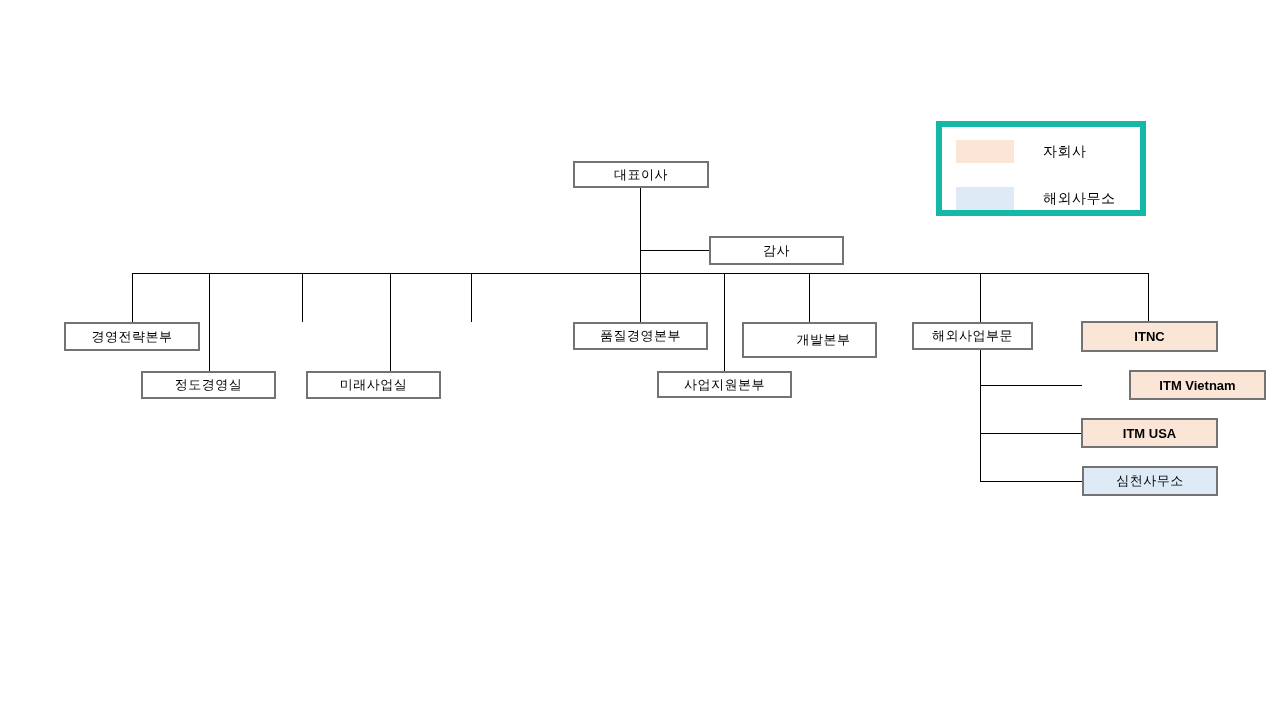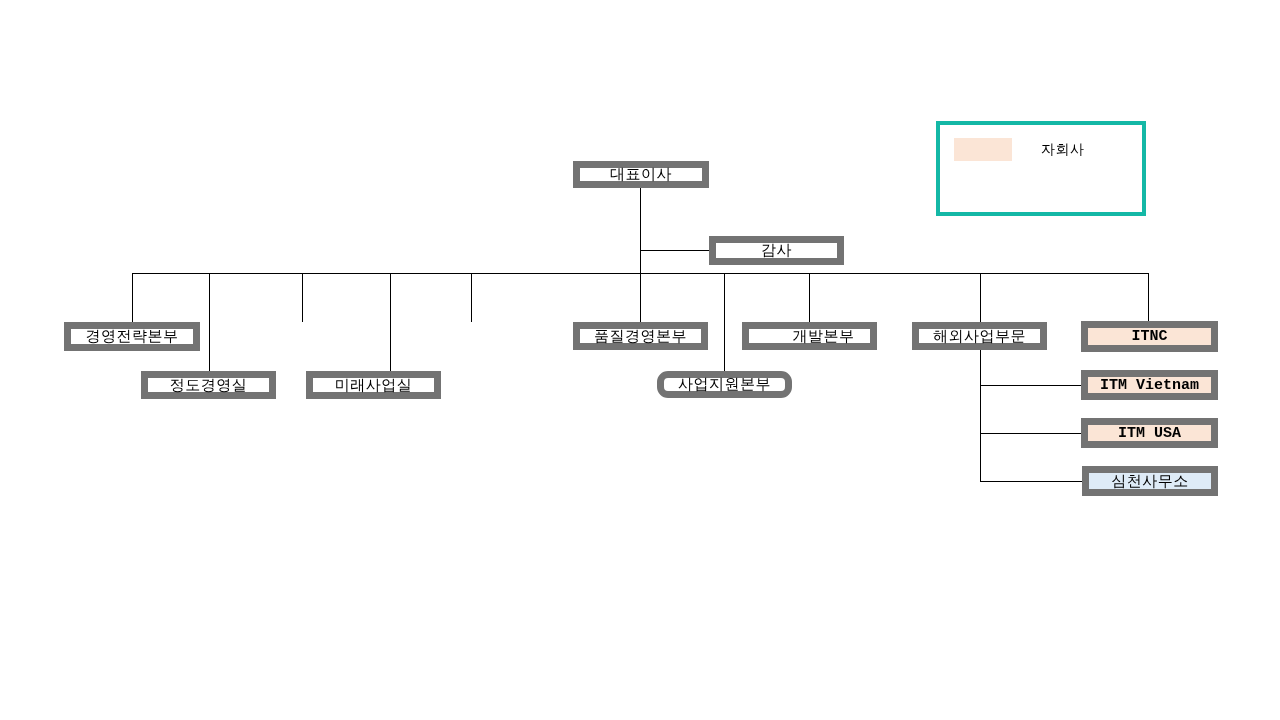--- a/index.html
+++ b/index.html
@@ -7,43 +7,42 @@
   #canvas {
     position:relative;
     width:1280px; height:720px;
     background:#ffffff;
     font-family:"Liberation Sans","DejaVu Sans",sans-serif;
     color:#000;
     overflow:hidden;
   }
   .node {
     position:absolute;
-    border:7px solid #737373;
+    border:2px solid #737373;
     background:#ffffff;
     display:flex; align-items:center; justify-content:center;
-    font-size:15px; font-weight:400;
+    font-size:13px; font-weight:400;
     white-space:nowrap;
     letter-spacing:0.5px;
-    font-family:Liberation Mono, monospace;
   }
   .node.latin { font-weight:700; letter-spacing:0; }
   .line { position:absolute; background:#000; }
   
   .n-ceo          { left:573px; top:161px; width:136px; height:27px; }
   .n-auditor      { left:709px; top:236px; width:135px; height:29px; }
   .n-strategy     { left:64px;  top:322px; width:136px; height:29px; }
   .n-sales        { left:234px; top:322px; width:135px; height:29px; }
   .n-manufacturing{ left:403px; top:322px; width:136px; height:28px; }
   .n-quality      { left:573px; top:322px; width:135px; height:28px; }
-  .n-development  { left:742px; top:322px; width:135px; height:28px;padding-left:28px; }
-  .n-overseas     { left:912px; top:322px; width:135px; height:28px; }
+  .n-development  { left:742px; top:322px; width:135px; height:36px;padding-left:28px; }
+  .n-overseas     { left:912px; top:322px; width:121px; height:28px; }
   .n-itnc         { left:1081px; top:321px; width:137px; height:31px; }
   .n-jeongdo      { left:141px; top:371px; width:135px; height:28px; }
   .n-future       { left:306px; top:371px; width:135px; height:28px; }
-  .n-bizsupport   { left:657px; top:371px; width:135px; height:27px;border-radius:11px; }
+  .n-bizsupport   { left:657px; top:371px; width:135px; height:27px; }
   .n-itm-vietnam  { left:1081px; top:370px; width:137px; height:30px; }
   .n-itm-usa      { left:1081px; top:418px; width:137px; height:30px; }
   .n-shenzhen     { left:1082px; top:466px; width:136px; height:30px; }
   
   .l-ceo-stem        { left:640px;  top:188px; width:1px;    height:85px; }
   .l-auditor-branch  { left:640px;  top:250px; width:69px;   height:1px; }
   .l-main-row        { left:132px;  top:273px; width:1017px; height:1px; }
   .l-drop-strategy   { left:132px;  top:273px; width:1px; height:49px; }
   .l-drop-sales      { left:302px;  top:273px; width:1px; height:49px; }
   .l-drop-manufact   { left:471px;  top:273px; width:1px; height:49px; }
@@ -54,21 +53,21 @@
   .l-drop-jeongdo    { left:209px;  top:273px; width:1px; height:98px; }
   .l-drop-future     { left:390px;  top:273px; width:1px; height:98px; }
   .l-drop-bizsupport { left:724px;  top:273px; width:1px; height:98px; }
   .l-overseas-stem   { left:980px;  top:350px; width:1px; height:131px; }
   .l-branch-vietnam  { left:980px;  top:385px; width:102px; height:1px; }
   .l-branch-usa      { left:980px;  top:433px; width:102px; height:1px; }
   .l-branch-shenzhen { left:980px;  top:481px; width:102px; height:1px; }
   
   .legend {
     position:absolute; left:936px; top:121px; width:210px; height:95px;
-    border:4px solid #14b8a6; background:#fff;
+    border:6px solid #14b8a6; background:#fff;
   }
   .legend-row { position:absolute; left:0; width:100%; height:23px; }
   .legend-row.r1 { top:13px; }
   .legend-row.r2 { top:60px; }
   .legend-swatch {
     position:absolute; left:14px; top:0; width:58px; height:23px;
   }
   .legend-label {
     position:absolute; left:101px; top:0; height:23px;
     display:flex; align-items:center;
@@ -101,24 +100,28 @@
   <div class="node n-ceo">대표이사</div>
   <div class="node n-strategy">경영전략본부</div>
   <div class="node n-auditor">감사</div>
   <div class="node n-quality">품질경영본부</div>
   <div class="node n-development">개발본부</div>
   <div class="node n-overseas">해외사업부문</div>
   <div class="node n-itnc latin" style="background: rgb(251, 229, 214);">ITNC</div>
   <div class="node n-jeongdo">정도경영실</div>
   <div class="node n-future">미래사업실</div>
   <div class="node n-bizsupport">사업지원본부</div>
-  <div class="node n-itm-vietnam latin" style="background: rgb(251, 229, 214);">ITM Vietnam</div>
+  <div class="node n-itm-vietnam latin" style="background: rgb(251, 229, 214); margin-left: 48px;">ITM Vietnam</div>
   <div class="node n-shenzhen" style="background: rgb(222, 235, 247);">심천사무소</div>
   <div class="node n-itm-usa latin" style="background: rgb(251, 229, 214);">ITM USA</div>
 
   <div class="legend">
     <div class="legend-row r1">
       <div class="legend-swatch" style="background: rgb(251, 229, 214);"></div>
       <div class="legend-label">자회사</div>
     </div>
+    <div class="legend-row r2">
+      <div class="legend-swatch" style="background: rgb(222, 235, 247);"></div>
+      <div class="legend-label">해외사무소</div>
+    </div>
   </div>
 
 </div>
 
 </body></html>

